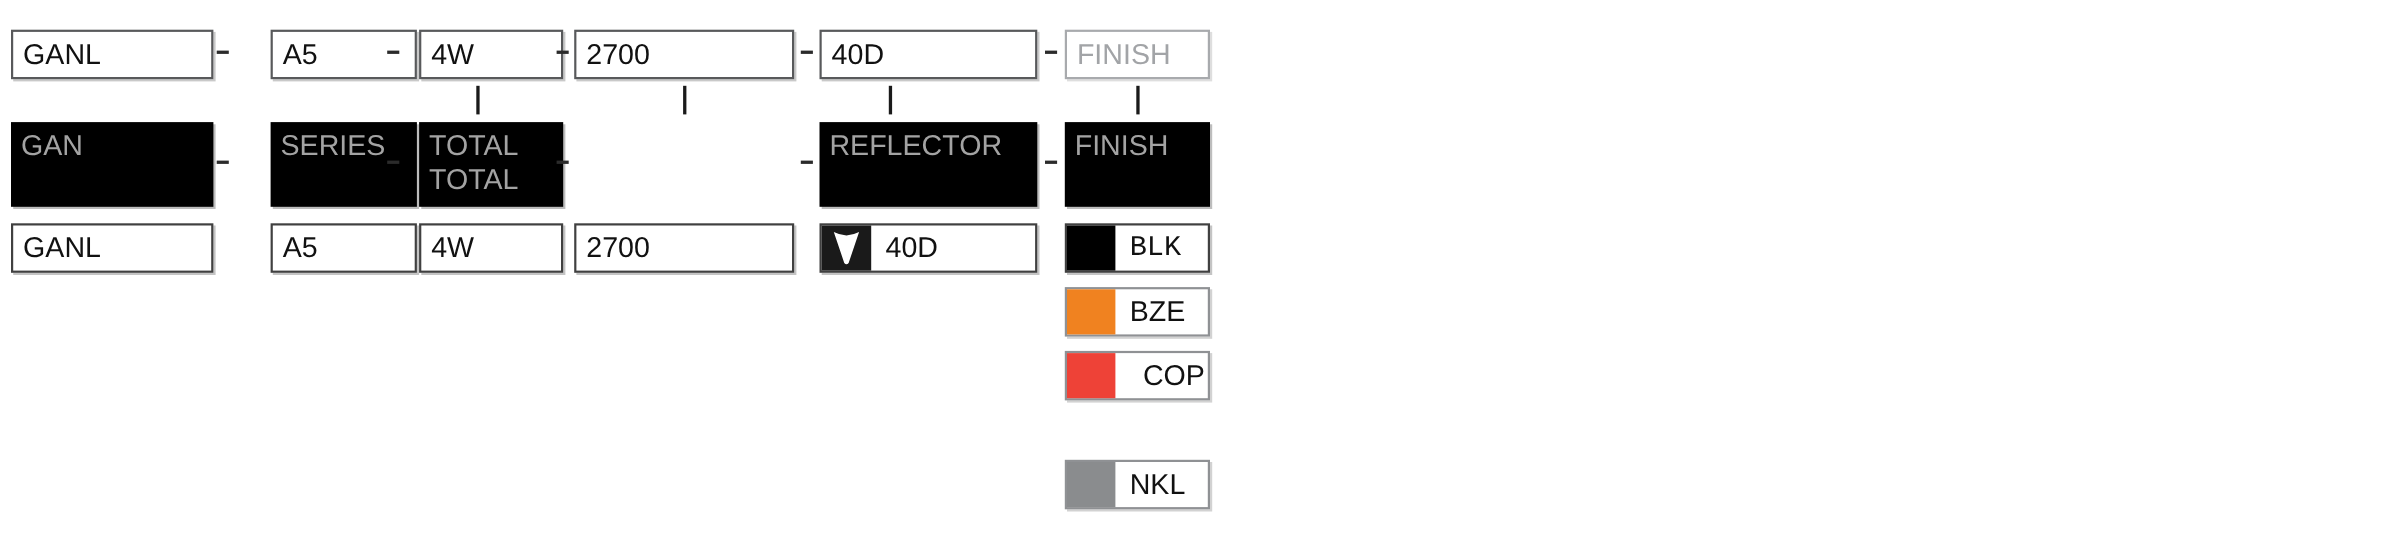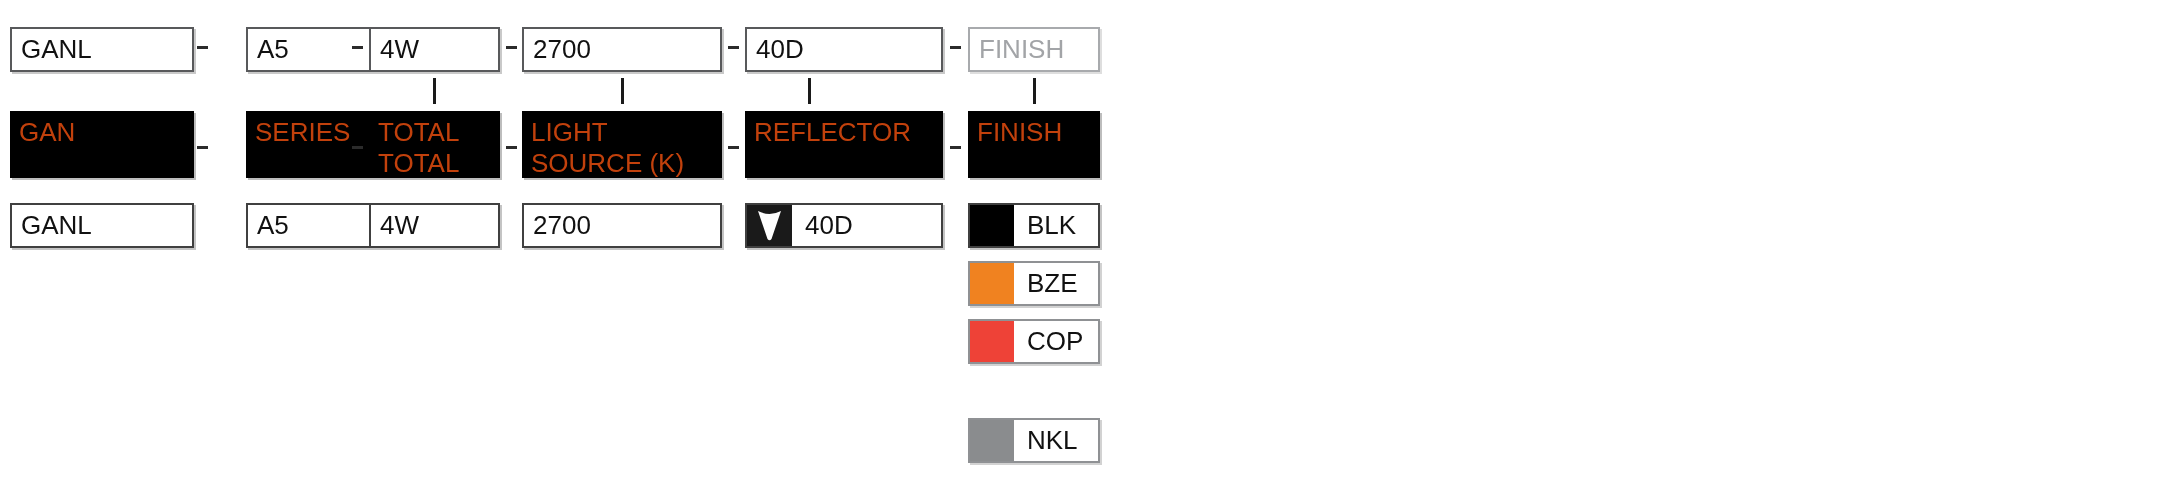--- a/index.html
+++ b/index.html
@@ -36,23 +36,23 @@
     overflow: hidden;
   }
   .code-box.ghost {
     border-color: #a8aaad;
     color: #a2a4a7;
     box-shadow: 2px 2px 0 #dedede;
   }
   .header-box {
     position: absolute;
     top: 111px;
-    height: 67px;
+    height: 77px;
     background: #000000;
-    color: #c2410c;
+    color: #a3a3a3;
     box-shadow: 2px 2px 0 #bdbdbd;
     box-sizing: border-box;
     font-size: 26px;
     line-height: 31px;
     padding: 6px 18px 0 9px;
     overflow: hidden;
   }
   .header-box span { display: block; white-space: nowrap; }
   .value-box {
     position: absolute;
@@ -103,34 +103,34 @@
     height: 45px;
     background: #ffffff;
     border: 2px solid #8f9194;
     box-shadow: 2px 2px 0 #d2d2d2;
     box-sizing: border-box;
     display: flex;
     align-items: stretch;
     font-size: 26px;
     color: #111111;
   }
-  .finish-row.selected { border-color: #404040; box-shadow: 2px 2px 0 #c4c4c4; }
+  .finish-row.selected { border-color: #404040; box-shadow: 2px 2px 0 #c4c4c4; font-family: Liberation Mono, monospace; }
   .swatch {
     width: 44px;
     flex: 0 0 44px;
   }
   .finish-code {
     line-height: 41px;
     padding-left: 13px;
     white-space: nowrap;
   }
   
   .col1 { left: 10px;  width: 184px; }
   .col2 { left: 214px; width: 133px; margin-left: 32px; }
-  .col3 { left: 369px; width: 131px; }
+  .col3 { left: 381px; width: 131px; }
   .col4 { left: 522px; width: 200px; }
   .col5 { left: 745px; width: 198px; }
   .col6 { left: 968px; width: 132px; }
 </style>
 </head>
 <body>
 
 <div class="stage">
 
   <div class="code-box col1">GANL</div>
@@ -164,24 +164,20 @@
     <span>SERIES</span>
   </div>
   <div class="dash" style="left:352px; top:146px;"></div>
 
   <div class="header-box col3">
     <span>TOTAL</span>
     <span>TOTAL</span>
   </div>
   <div class="dash" style="left:506px; top:146px;"></div>
 
-  <div class="header-box col4">
-    <span>LIGHT</span>
-    <span>SOURCE (K)</span>
-  </div>
   <div class="dash" style="left:728px; top:146px;"></div>
 
   <div class="header-box col5">
     <span>REFLECTOR</span>
   </div>
   <div class="dash" style="left:950px; top:146px;"></div>
 
   <div class="header-box col6">
     <span>FINISH</span>
   </div>
@@ -206,21 +202,21 @@
   <div class="finish-row selected" style="top:203px;">
     <div class="swatch" style="background-color: rgb(0, 0, 0);"></div>
     <div class="finish-code">BLK</div>
   </div>
 
   <div class="finish-row" style="top:261px;">
     <div class="swatch" style="background-color: rgb(240, 130, 32);"></div>
     <div class="finish-code">BZE</div>
   </div>
 
-  <div class="finish-row" style="top:319px;">
+  <div class="finish-row" style="top:319px;gap:12px;">
     <div class="swatch" style="background-color: rgb(238, 66, 55);"></div>
     <div class="finish-code">COP</div>
   </div>
 
   <div class="finish-row" style="top:377px;margin-top:41px;">
     <div class="swatch" style="background-color: rgb(138, 140, 142);"></div>
     <div class="finish-code">NKL</div>
   </div>
 
 </div>

